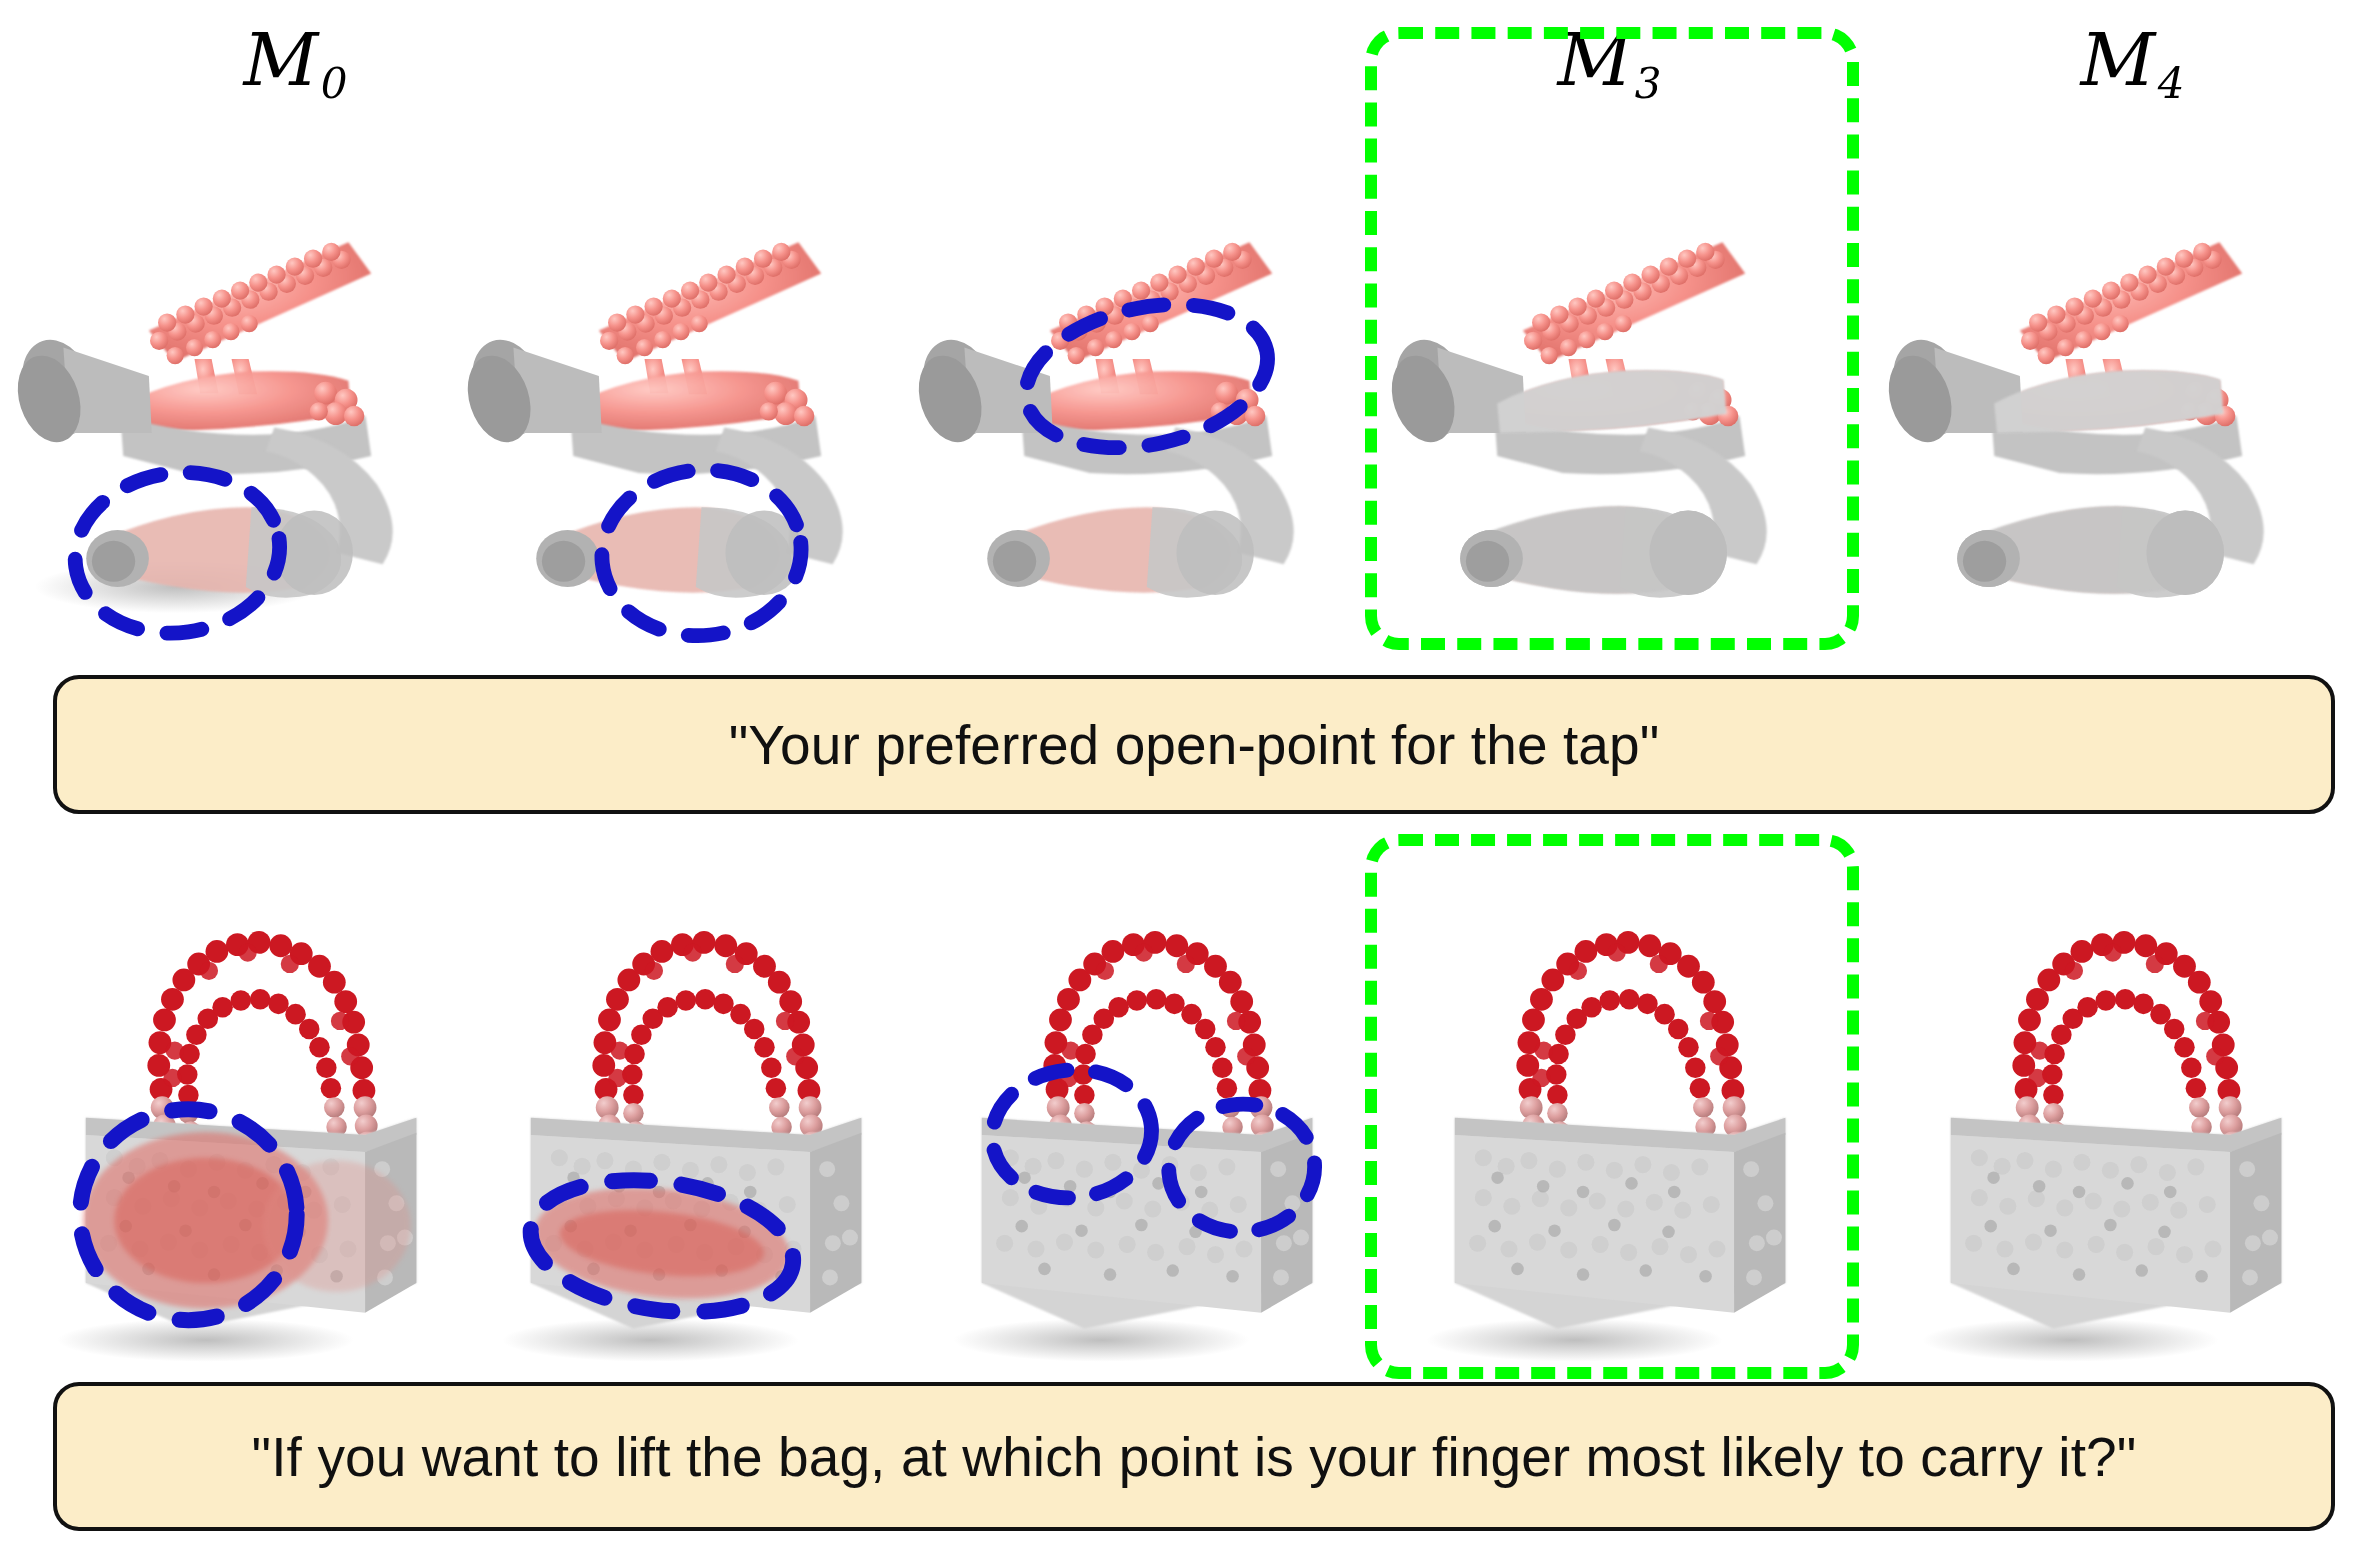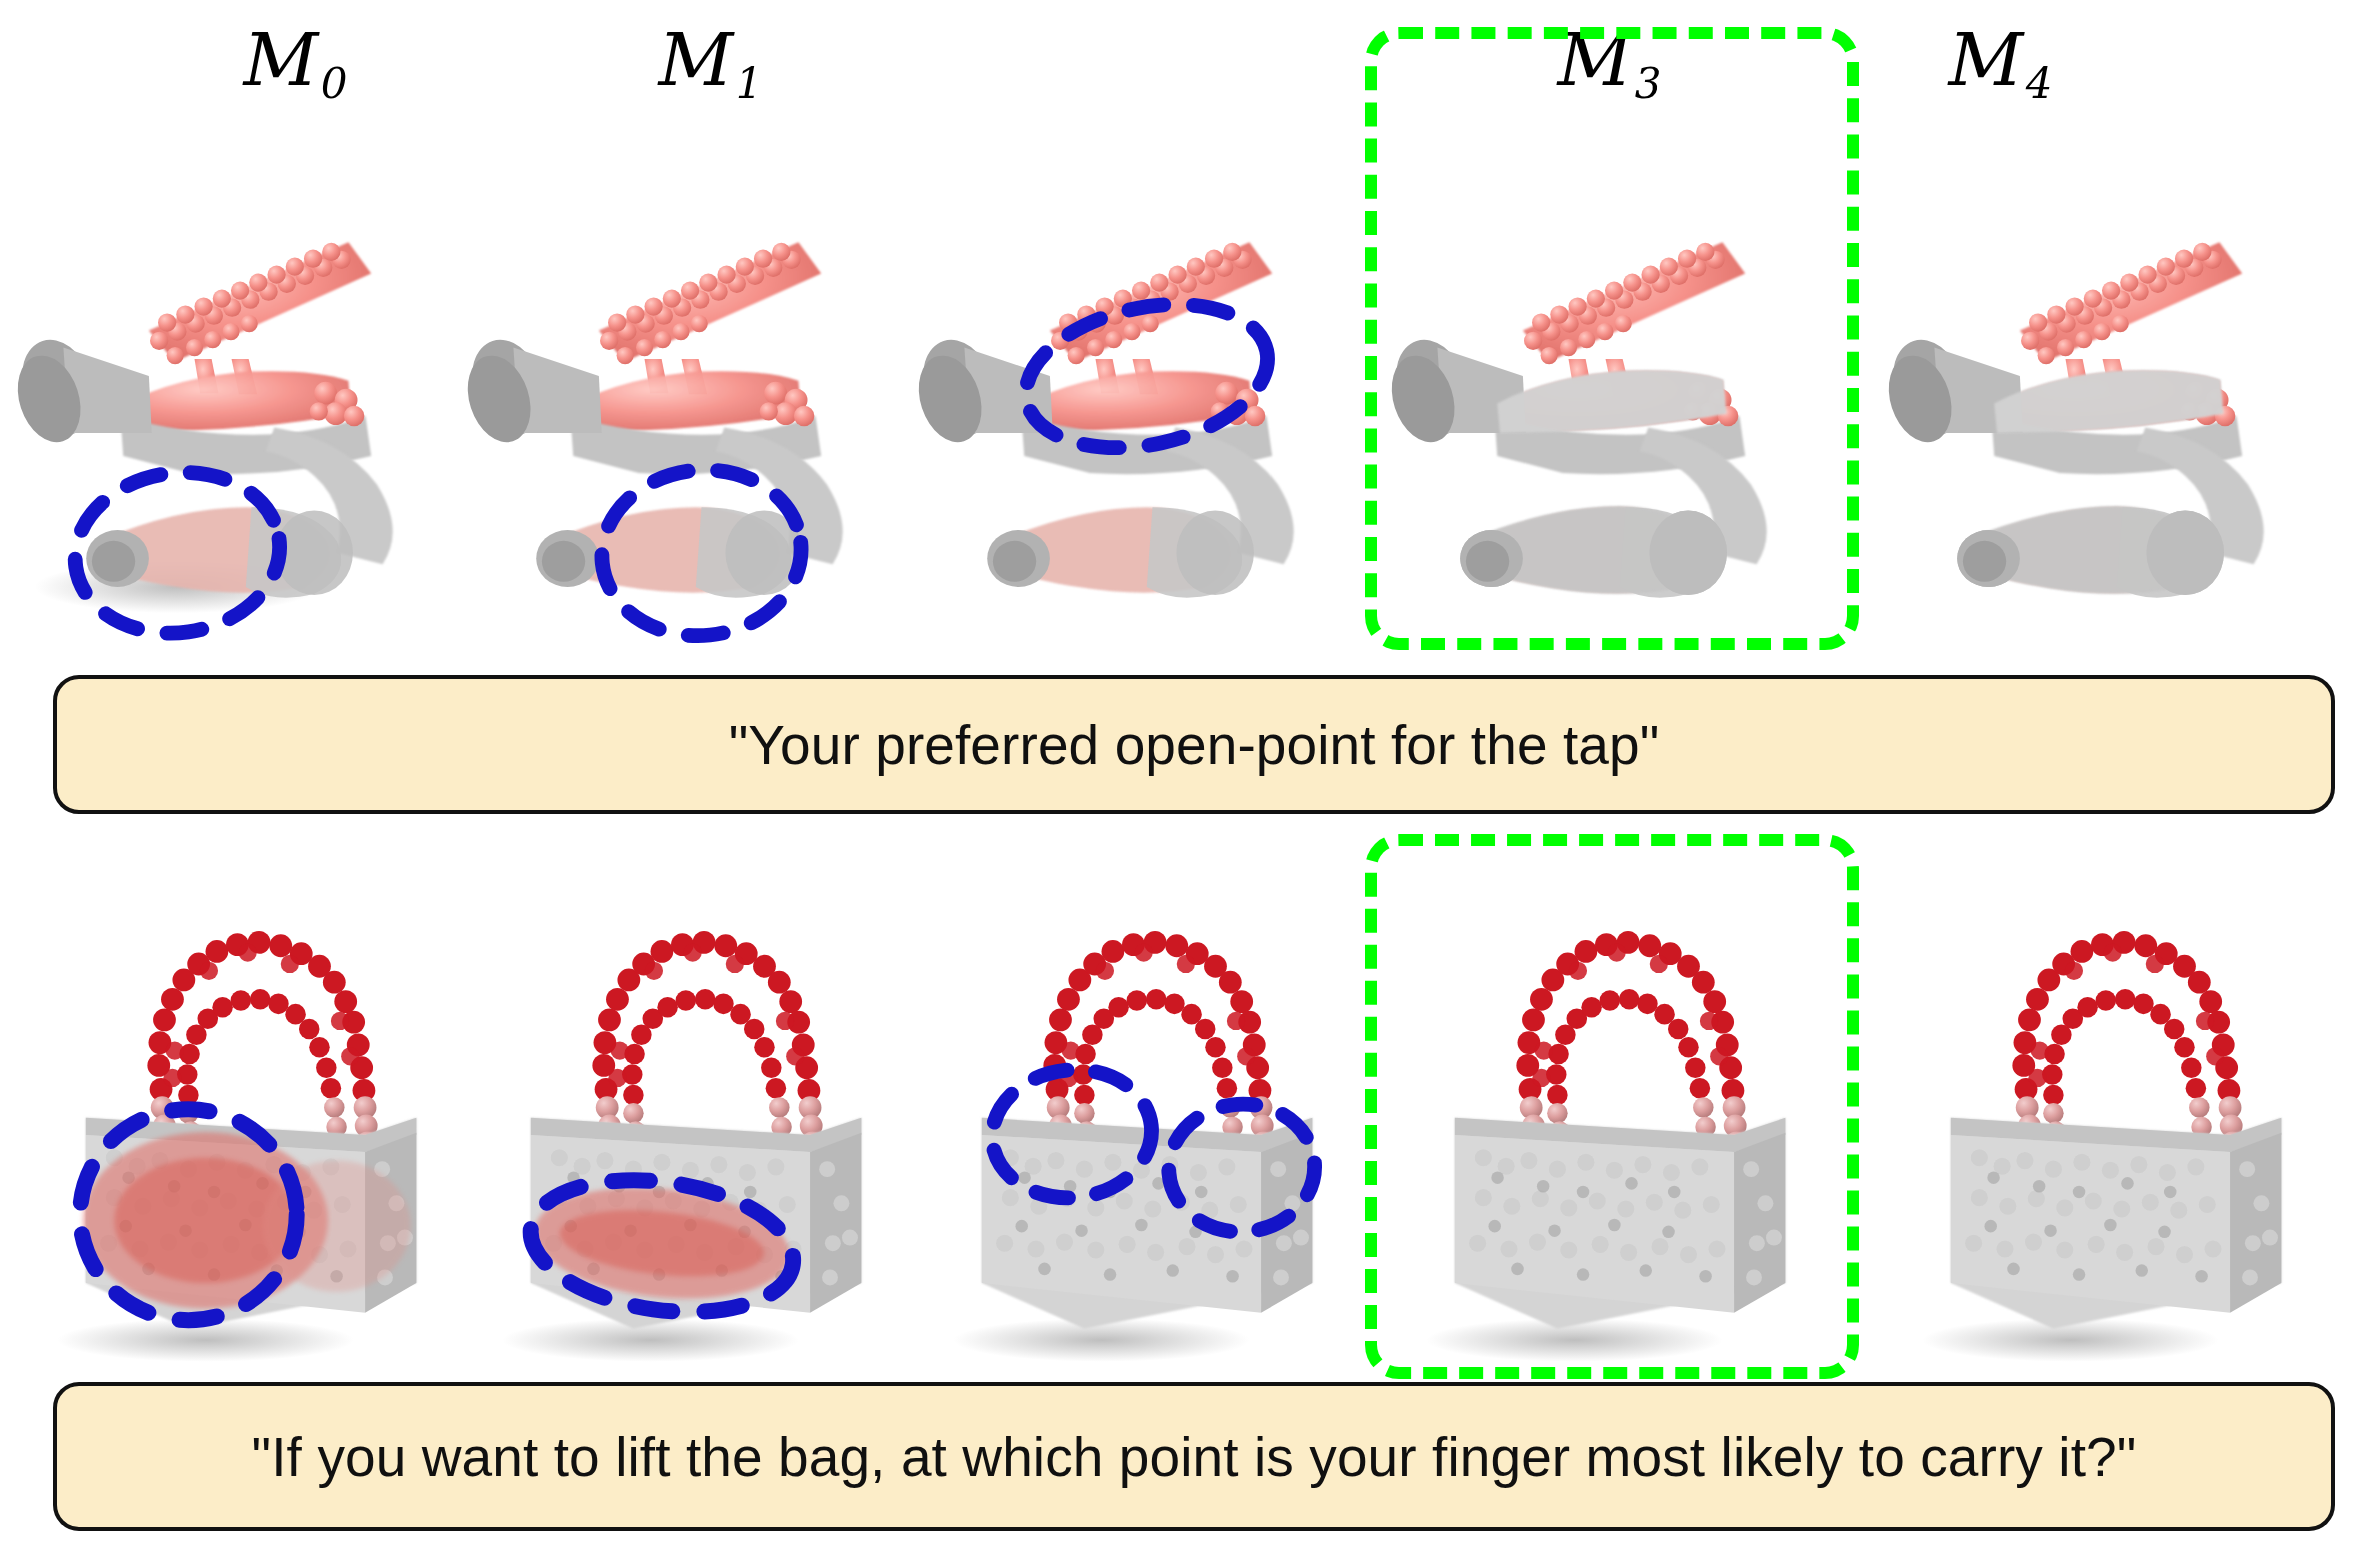--- a/index.html
+++ b/index.html
@@ -31,27 +31,24 @@
   .caption.c2 span{font-size:55px;}
 </style>
 </head>
 <body>
 
 <div class="stage">
 
   <div class="hdr" style="left:147px;">
     <span class="mcal">M</span><span class="sub">0</span>
   </div>
-  <div class="hdr" style="left:562px;">
-    <span class="mcal">M</span><span class="sub">1</span>
-  </div>
   <div class="hdr" style="left:1461px;">
     <span class="mcal">M</span><span class="sub">3</span>
   </div>
-  <div class="hdr" style="left:1852px;">
+  <div class="hdr" style="left:1984px;">
     <span class="mcal">M</span><span class="sub">4</span>
   </div>
 
   <svg width="0" height="0" style="position:absolute" aria-hidden="true">
     <defs>
       <radialGradient id="pGrayL" cx="35%" cy="30%" r="70%">
         <stop offset="0%" stop-color="#ffffff"></stop>
           <stop offset="55%" stop-color="#e2e2e2"></stop>
           <stop offset="100%" stop-color="#a9a9a9"></stop>
       </radialGradient>

